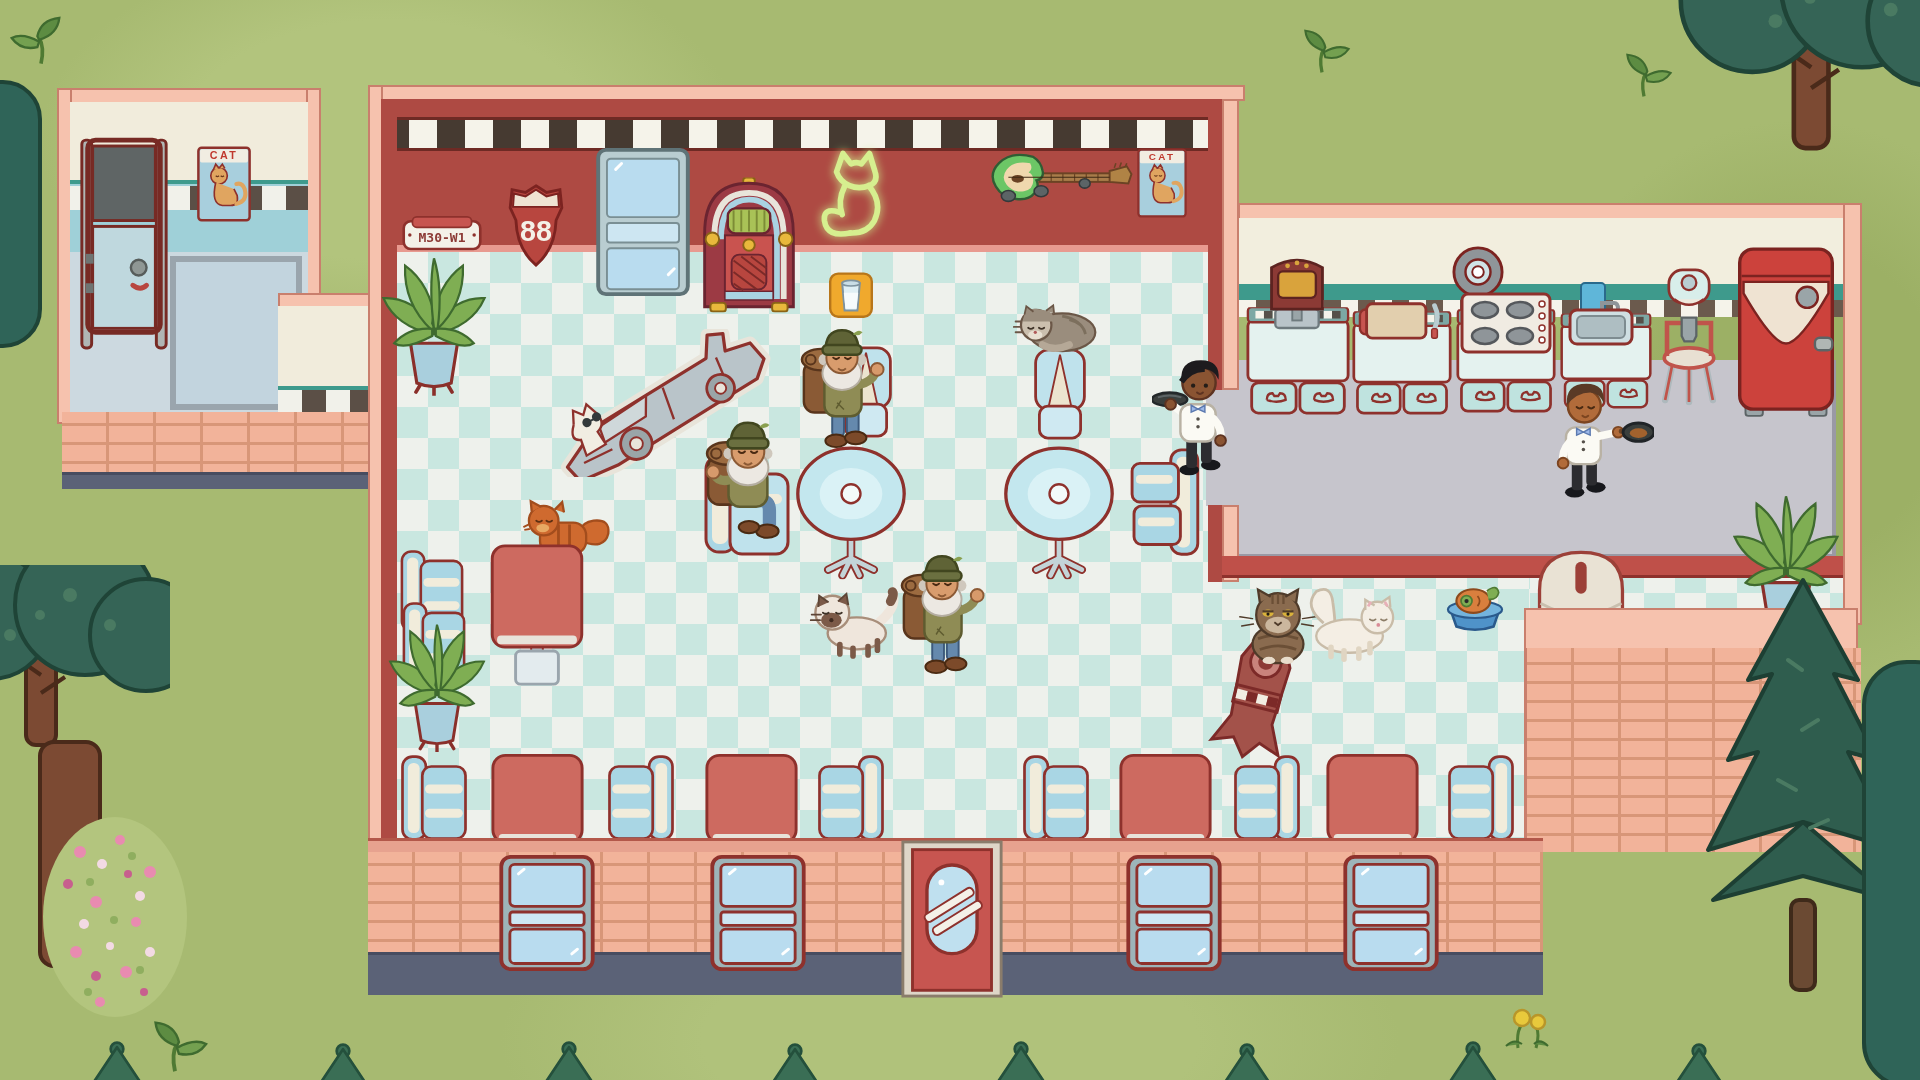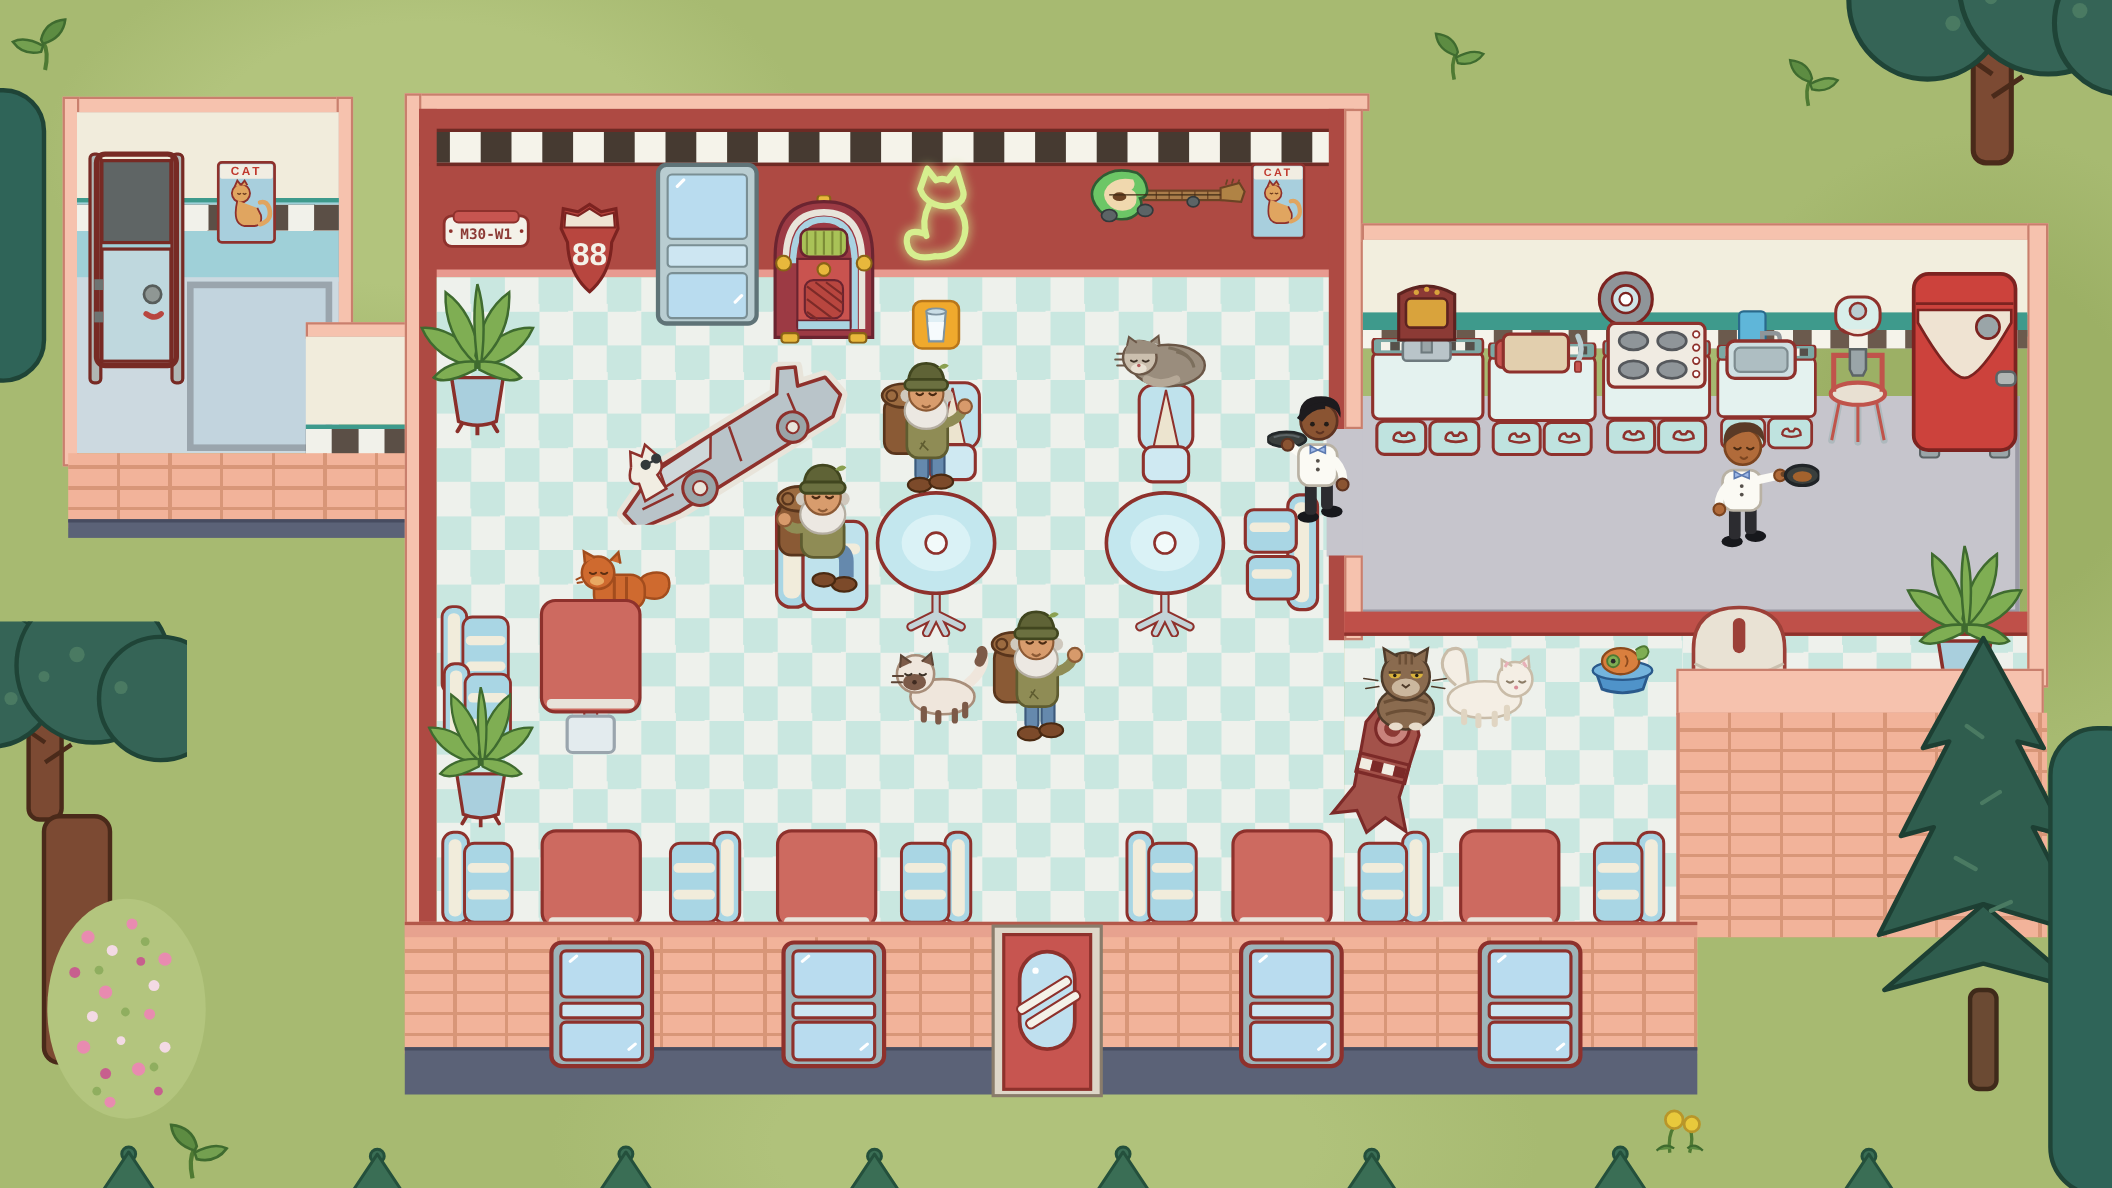--- a/index.html
+++ b/index.html
@@ -582,21 +582,21 @@
   <div class="abs pink" style="left:368px;top:85px;width:15px;height:767px;"></div>
 
   <div class="abs maroon" style="left:381px;top:99px;width:850px;height:153px;border-bottom:7px solid #e89a90;box-sizing:border-box;"></div>
   <div class="abs wall-check" style="left:381px;top:117px;width:850px;height:28px;border-top:3px solid #6e2a24;border-bottom:3px solid #6e2a24;"></div>
   <div class="abs maroon" style="left:381px;top:99px;width:16px;height:746px;"></div>
 
   <div class="abs floor-check" style="left:397px;top:252px;width:825px;height:593px;"></div>
   <div class="abs floor-check" style="left:1222px;top:578px;width:308px;height:267px;background-position:-34px -20px;"></div>
   <div class="abs floor-check" style="left:1530px;top:578px;width:313px;height:34px;background-position:-10px -16px;"></div>
 
-  <div class="abs" style="left:402px;top:189px;width:80px;height:37px;">
+  <div class="abs" style="left:402px;top:214px;width:80px;height:37px;">
     <svg width="80" height="37" viewBox="0 0 92 42">
         <use href="#plateArt"></use>
       <text x="46" y="32" text-anchor="middle" font-family="DejaVu Sans Mono,monospace" font-weight="bold" font-size="15" fill="#8c3a35">M30-W1</text>
       </svg>
   </div>
   <div class="abs" style="left:505px;top:182px;width:62px;height:88px;">
     <svg width="62" height="88" viewBox="0 0 64 92">
         <use href="#shieldArt"></use>
       <text x="32" y="62" text-anchor="middle" font-family="Liberation Sans,sans-serif" font-weight="bold" font-size="30" fill="#f4f1e8">88</text>
       </svg>

